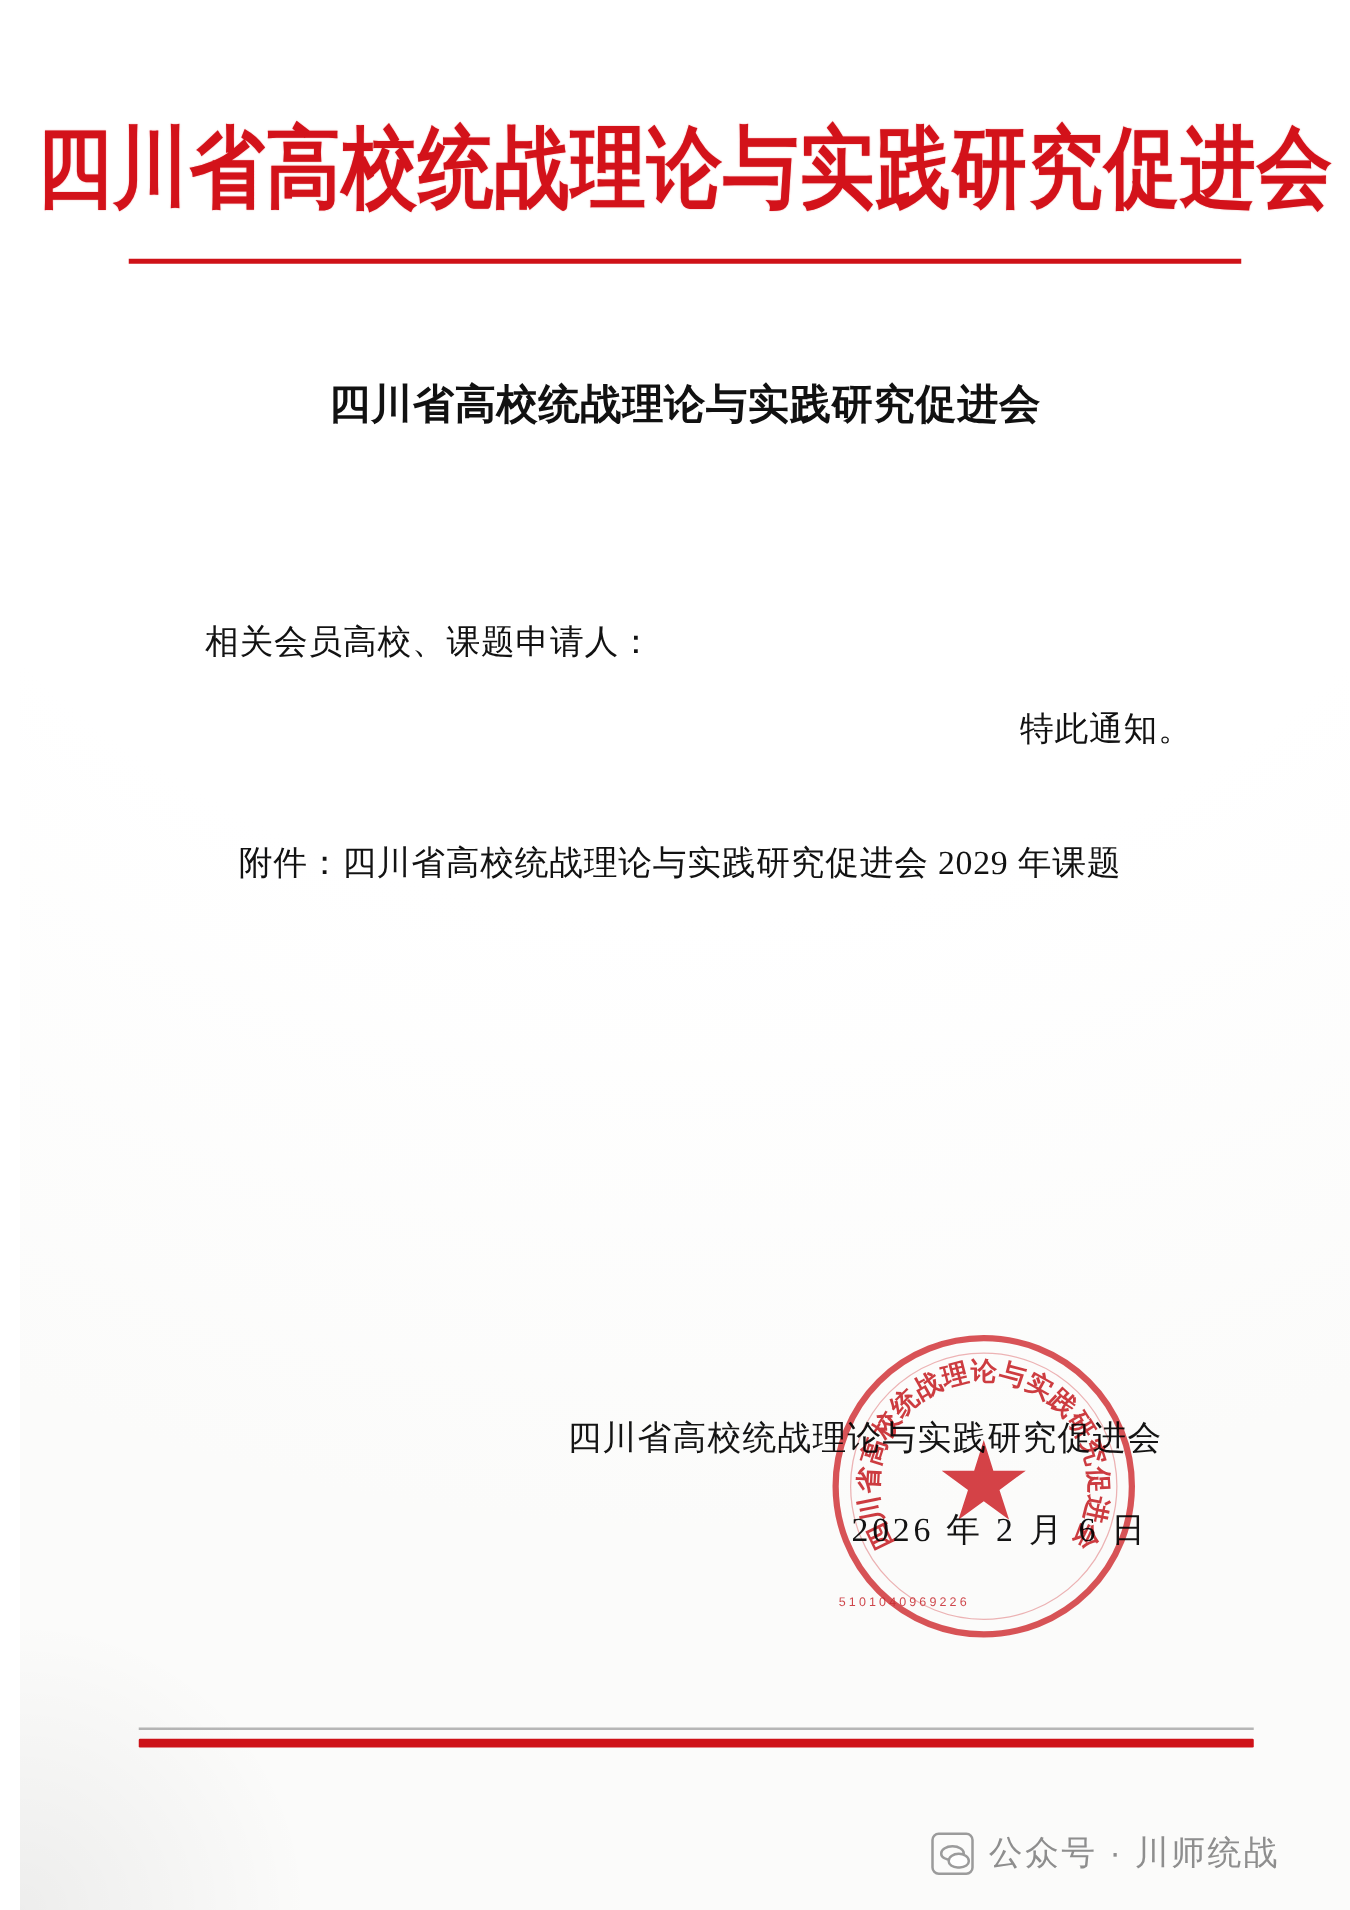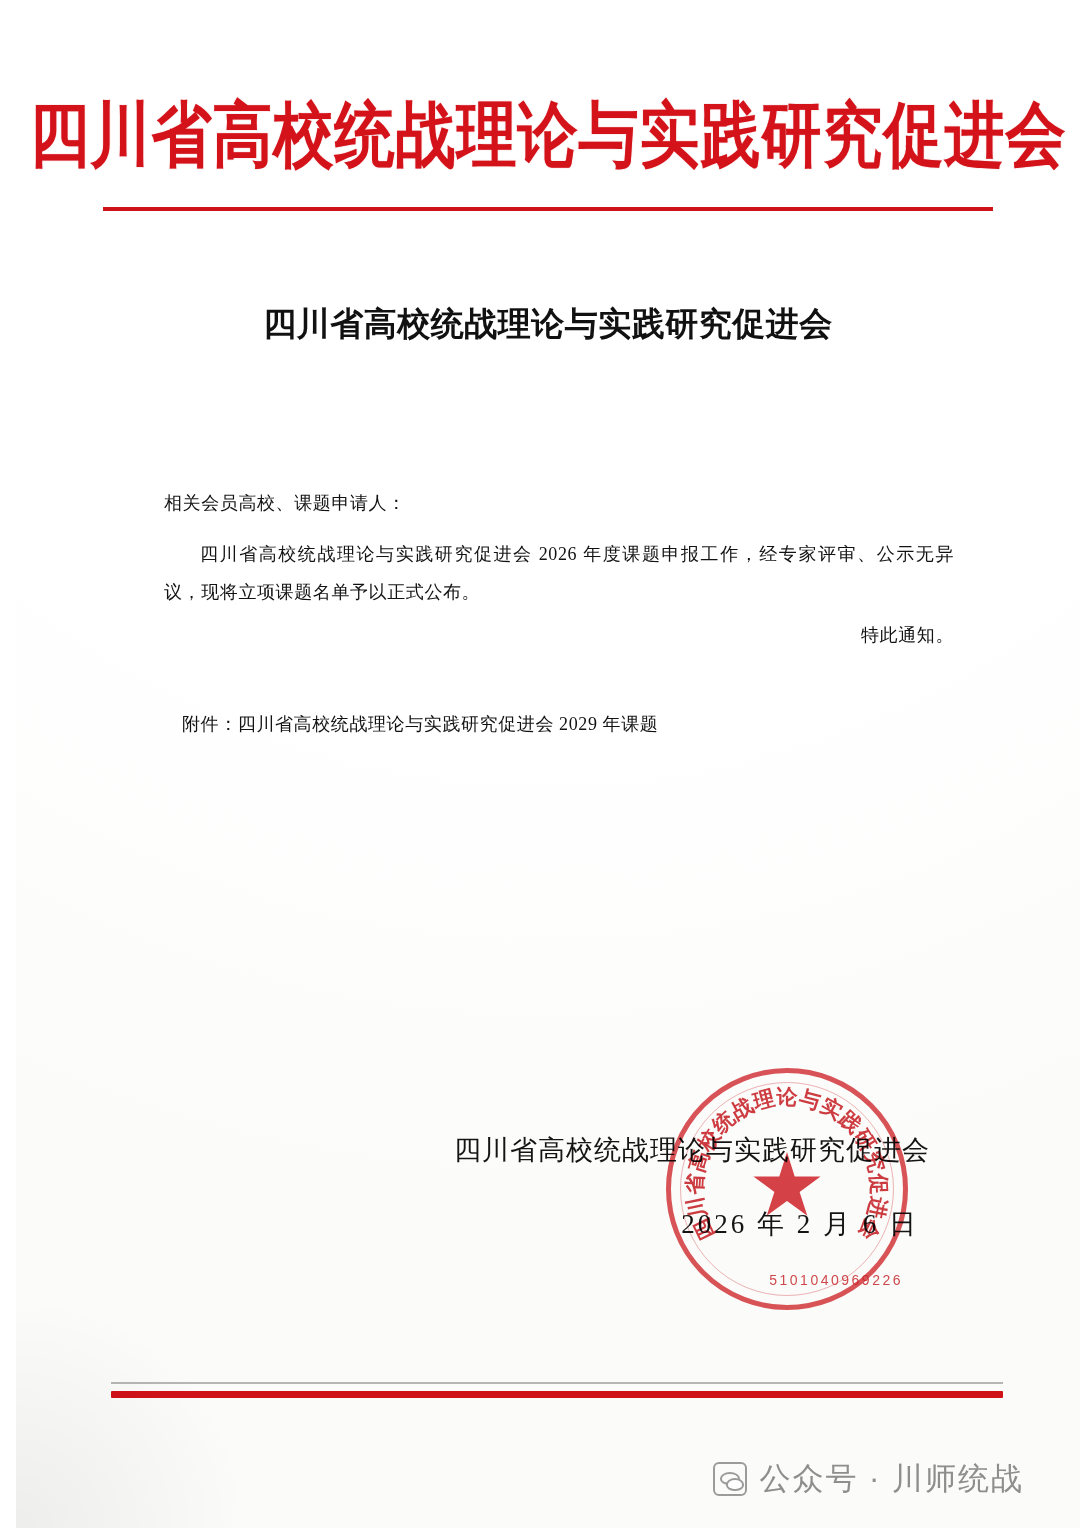--- a/index.html
+++ b/index.html
@@ -69,21 +69,21 @@
     display: block;
   }
 
   
   .body-wrap {
     position: absolute;
     top: 485px;
     left: 148px;
     width: 790px;
     color: #121212;
-    font-size: 18px;
+    font-size: 27px;
     line-height: 2.08;
     letter-spacing: 0.6px;
   }
   .salutation {
     margin: 0 0 14px 0;
   }
   .para {
     margin: 0 0 6px 0;
     text-indent: 2em;
     text-align: justify;
@@ -171,22 +171,22 @@
     font-weight: 700;
     transform-origin: 0 0;
     white-space: pre;
     color: rgba(198,20,26,0.9);
   }
   .seal-bottom {
     position: absolute;
     left: 0;
     right: 0;
     bottom: 17px;
-    text-align: right;
-    font-size: 14px;
+    text-align: left;
+    font-size: 10px;
     letter-spacing: 2.5px;
     font-family: "Liberation Sans", sans-serif;
     color: rgba(198,20,26,0.85);
   }
 
   
   .footer-rules {
     position: absolute;
     left: 95px;
     top: 1382px;
@@ -211,24 +211,24 @@
     background: #cf1218;
     border-radius: 1px;
   }
 
   
   .account-tag {
     position: absolute;
     right: 56px;
     bottom: 28px;
     display: flex;
-    align-items: center;
+    align-items: flex-end;
     gap: 12px;
     color: #8e8e8e;
-    font-size: 31px;
+    font-size: 27px;
     letter-spacing: 2px;
     font-family: "Liberation Sans", sans-serif;
   }
   .account-tag .wm-icon {
     width: 30px;
     height: 30px;
     border-radius: 6px;
     border: 2px solid #9b9b9b;
     position: relative;
     flex: 0 0 auto;
@@ -275,21 +275,20 @@
     <div class="letterhead-title">四川省高校统战理论与实践研究促进会</div>
     <div class="letterhead-rule"></div>
   </div>
 
   <div class="doc-title">
     <span class="ln">四川省高校统战理论与实践研究促进会</span>
   </div>
 
   <div class="body-wrap">
     <p class="salutation">相关会员高校、课题申请人：</p>
-    <p class="para">四川省高校统战理论与实践研究促进会 2026 年度课题申报工作，经专家评审、公示无异议，现将立项课题名单予以正式公布。</p>
     <p class="para tight">特此通知。</p>
 
     <div class="spacer-line"></div>
 
     <p class="attachment">
       <span>附件：</span><span>四川省高校统战理论与实践研究促进会 2029 年课题</span>
     </p>
   </div>
 
   <div class="signature">

